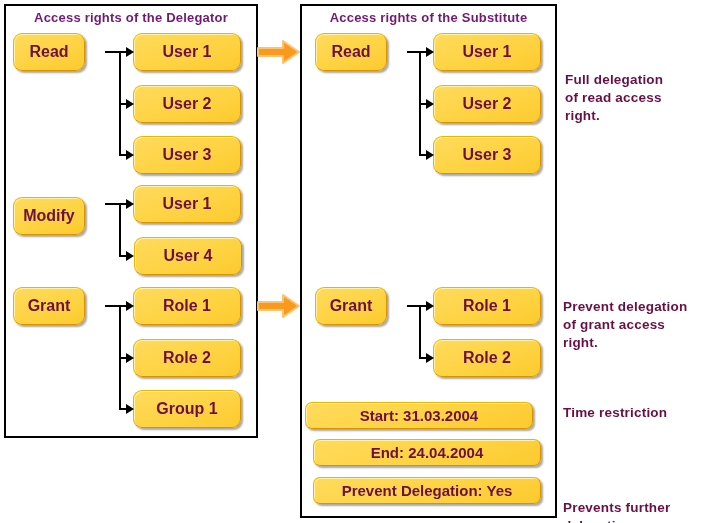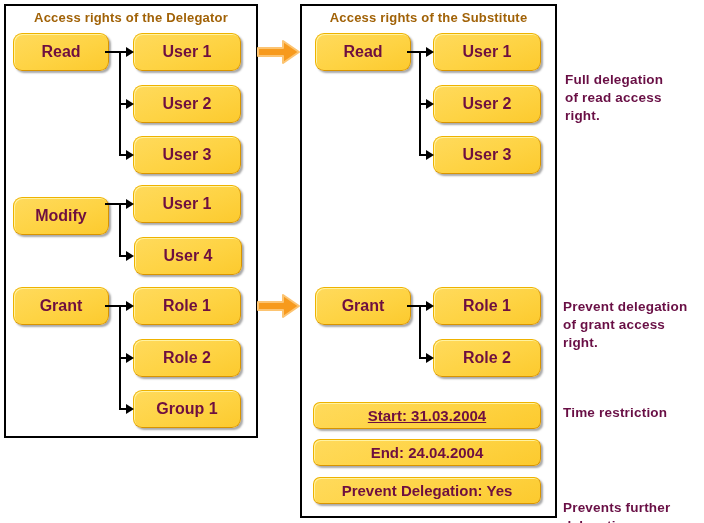--- a/index.html
+++ b/index.html
@@ -2,32 +2,32 @@
 <html><head>
 <meta charset="utf-8">
 <style>
   html,body{margin:0;padding:0;background:#fff;}
   #stage{
     position:relative;width:704px;height:523px;background:#fff;overflow:hidden;
     font-family:"Liberation Sans", sans-serif;
   }
   .panel{position:absolute;border:2px solid #000;box-sizing:border-box;background:#fff;}
   .panel-title{
-    position:absolute;text-align:center;font-size:13px;font-weight:bold;color:#a16207;
+    position:absolute;text-align:center;font-size:13px;font-weight:bold;color:#701a75;
     letter-spacing:.2px;
   }
   .ybox{
     position:absolute;box-sizing:border-box;border-radius:9px;
     background:linear-gradient(160deg,#ffda5c 0%,#fed343 55%,#fcca2e 100%);
     border:1px solid #eeb200;border-right-color:#d89400;border-bottom-color:#d89400;
     box-shadow:inset 1px 1px 0 #fff2a0, 2px 2px 2px #a9a9a9;
     color:#6e0f40;font-weight:bold;
     display:flex;align-items:center;justify-content:center;
   }
-  .parent-box{width:96px;height:38px;font-size:16px;}
+  .parent-box{width:72px;height:38px;font-size:16px;}
   .target-box{width:108px;height:38px;font-size:16px;}
   .wide-box{width:228px;height:27px;font-size:15px;border-radius:7px;}
   .hline{position:absolute;height:2px;background:#000;}
   .vline{position:absolute;width:2px;background:#000;}
   .ahead{
     position:absolute;width:0;height:0;
     border-left:8px solid #000;border-top:5px solid transparent;border-bottom:5px solid transparent;
   }
   .big-arrow{position:absolute;width:46px;height:28px;}
   .annotation{
@@ -113,21 +113,21 @@
   <div class="ahead" style="left:426px;top:99px;"></div>
   <div class="ahead" style="left:426px;top:150px;"></div>
 
   <div class="hline" style="left:407px;top:305px;width:14px;"></div>
   <div class="vline" style="left:419px;top:305px;height:54px;"></div>
   <div class="hline" style="left:419px;top:305px;width:8px;"></div>
   <div class="hline" style="left:419px;top:357px;width:8px;"></div>
   <div class="ahead" style="left:426px;top:301px;"></div>
   <div class="ahead" style="left:426px;top:353px;"></div>
 
-  <div class="ybox wide-box" style="left:313px;top:402px;text-decoration:underline;">Start: 31.03.2004</div>
+  <div class="ybox wide-box" style="left:305px;top:402px;">Start: 31.03.2004</div>
   <div class="ybox wide-box" style="left:313px;top:439px;">End: 24.04.2004</div>
   <div class="ybox wide-box" style="left:313px;top:477px;">Prevent Delegation: Yes</div>
 
   <div class="annotation" style="left:565px;top:41px;width:138px;margin-top:30px;">
     <div>Full delegation</div>
     <div>of read access</div>
     <div>right.</div>
   </div>
   <div class="annotation" style="left:563px;top:298px;width:141px;">
     <div>Prevent delegation</div>

